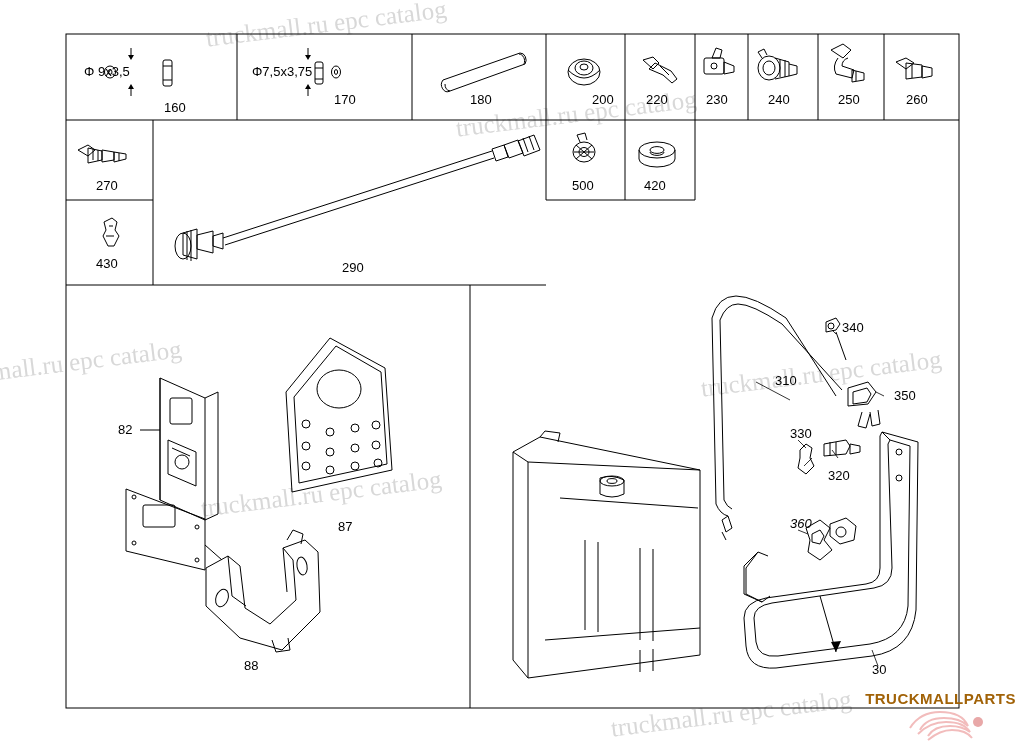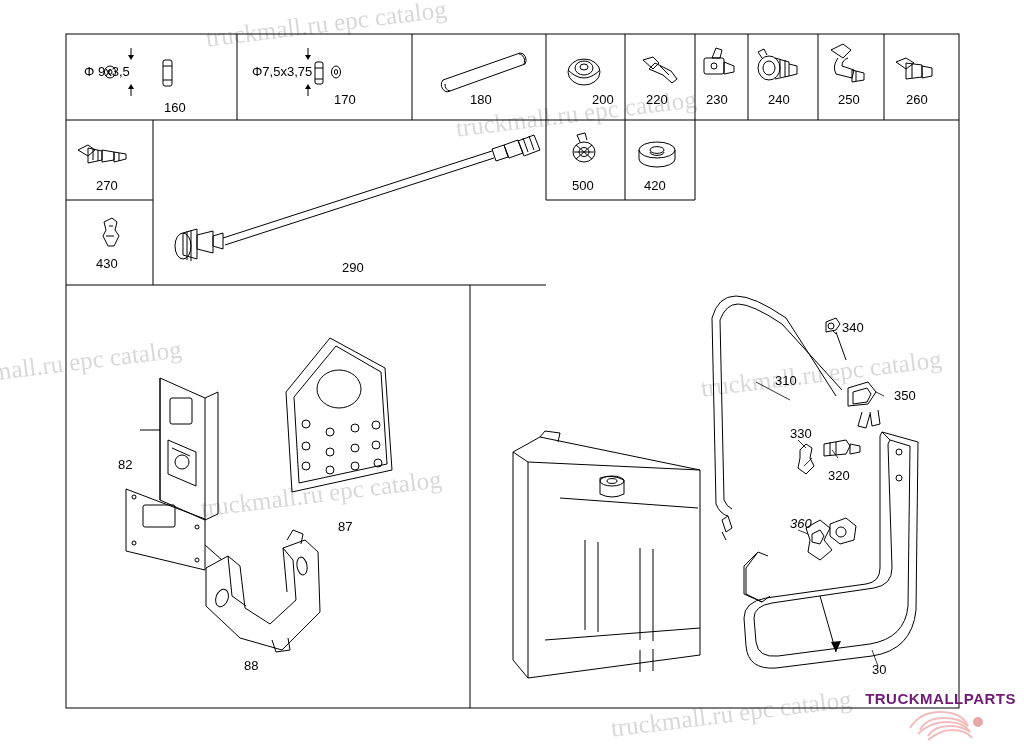--- a/index.html
+++ b/index.html
@@ -33,21 +33,21 @@
     position:absolute;
     right:6px;bottom:4px;
     width:160px;height:56px;
   }
   .brand-text{
     position:absolute;
     right:8px;top:2px;
     font-size:15px;
     font-weight:bold;
     letter-spacing:0.5px;
-    color:#701a75;
+    color:#a16207;
     font-family:"Liberation Sans", sans-serif;
   }
 </style>
 </head>
 <body>
 
 <div id="sheet">
 
   <div class="wm" style="left:205px;top:10px;transform:rotate(-7deg);">truckmall.ru epc catalog</div>
   <div class="wm" style="left:455px;top:100px;transform:rotate(-7deg);">truckmall.ru epc catalog</div>
@@ -346,21 +346,21 @@
   <div class="lbl" style="left:768px;top:92px;">240</div>
   <div class="lbl" style="left:838px;top:92px;">250</div>
   <div class="lbl" style="left:906px;top:92px;">260</div>
 
   <div class="lbl" style="left:96px;top:178px;">270</div>
   <div class="lbl" style="left:96px;top:256px;">430</div>
   <div class="lbl" style="left:342px;top:212px;margin-top:48px;">290</div>
   <div class="lbl" style="left:572px;top:178px;">500</div>
   <div class="lbl" style="left:644px;top:178px;">420</div>
 
-  <div class="lbl" style="left:118px;top:422px;margin-top:35px;">82</div>
+  <div class="lbl" style="left:118px;top:422px;">82</div>
   <div class="lbl" style="left:338px;top:492px;margin-top:27px;">87</div>
   <div class="lbl" style="left:244px;top:658px;">88</div>
   <div class="lbl" style="left:872px;top:662px;">30</div>
   <div class="lbl" style="left:730px;top:373px;margin-left:45px;">310</div>
   <div class="lbl" style="left:828px;top:468px;">320</div>
   <div class="lbl" style="left:790px;top:426px;">330</div>
   <div class="lbl" style="left:842px;top:320px;">340</div>
   <div class="lbl" style="left:894px;top:388px;">350</div>
   <div class="lbl" style="left:790px;top:516px;font-style:italic;">360</div>
 

